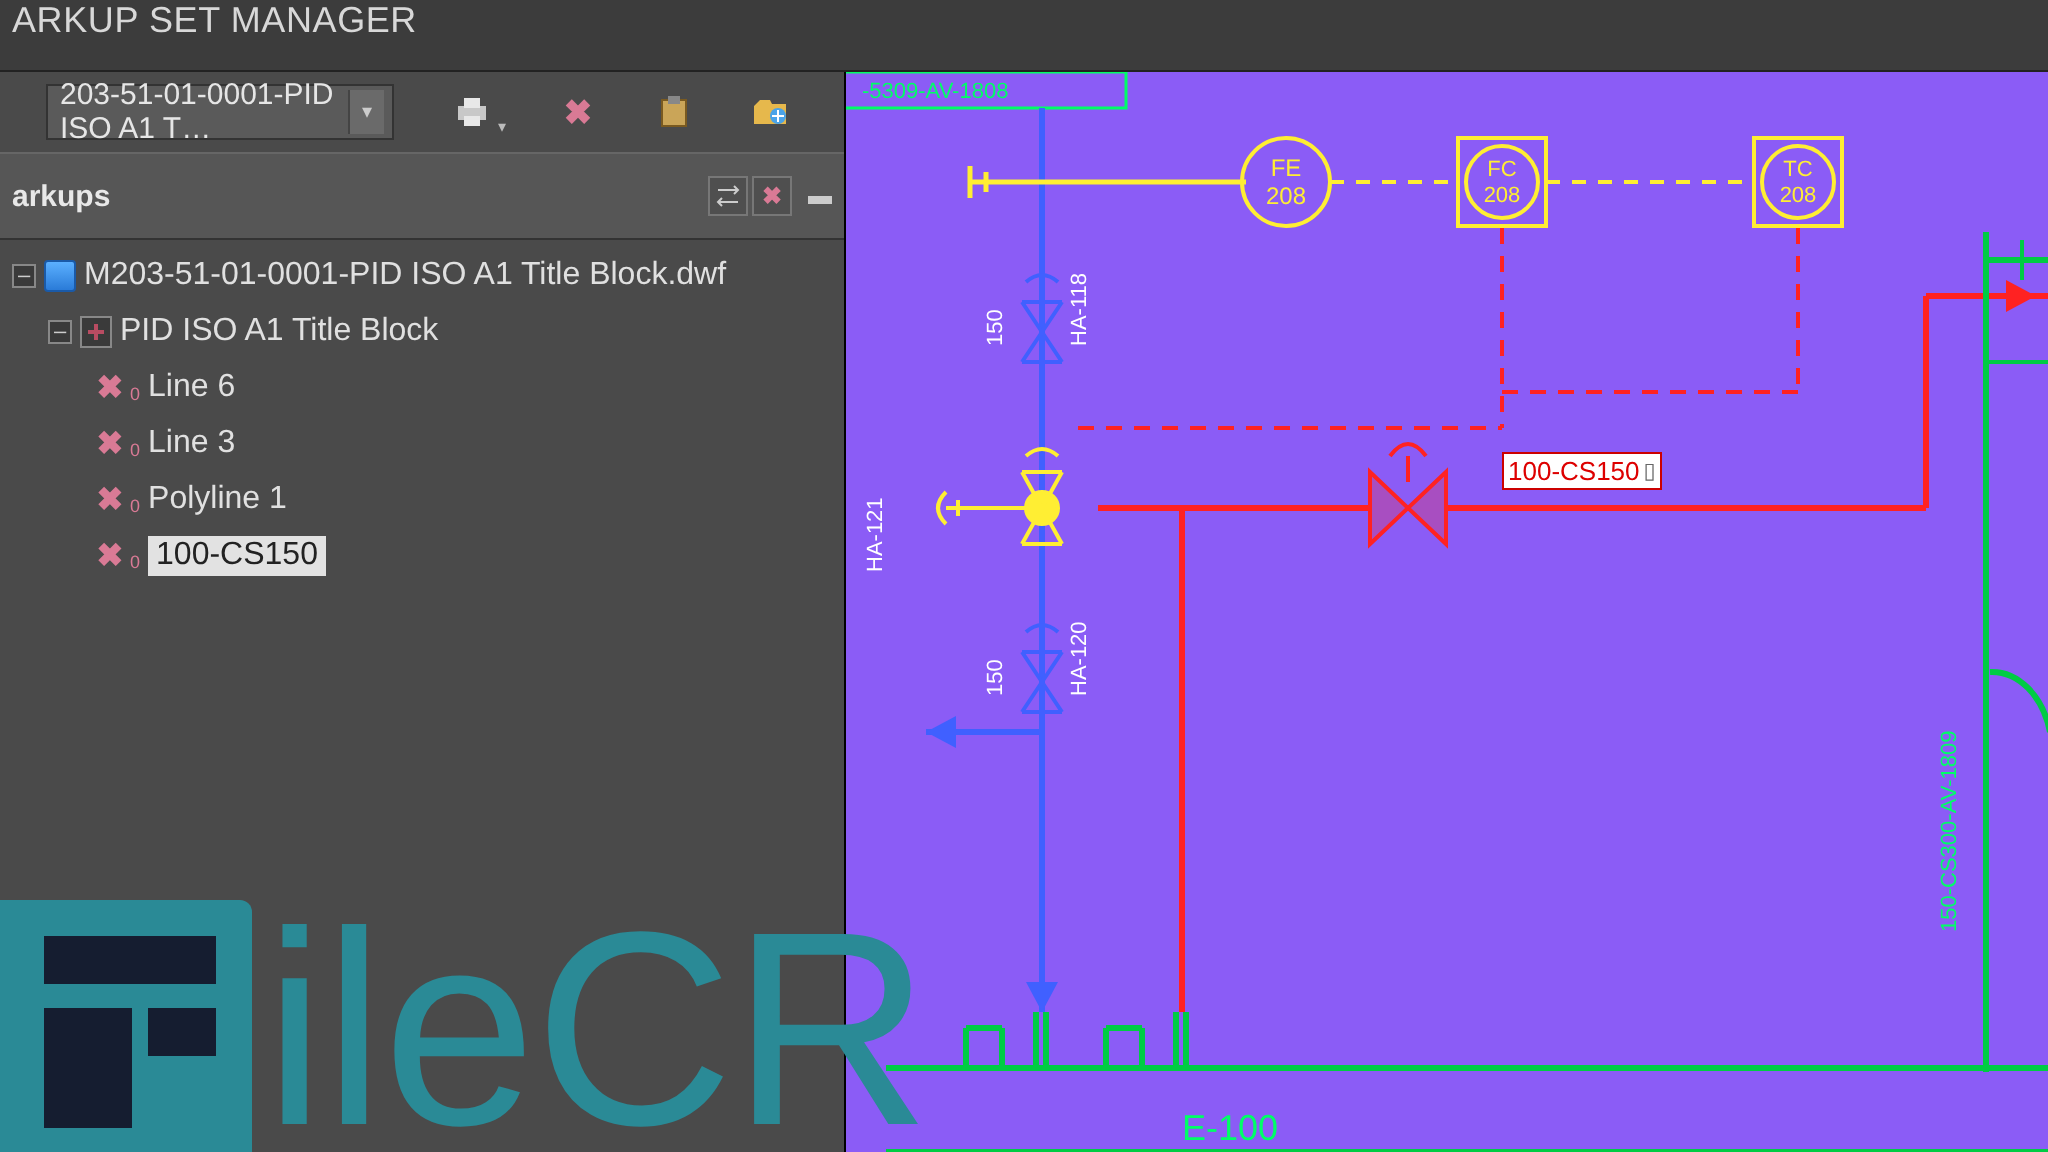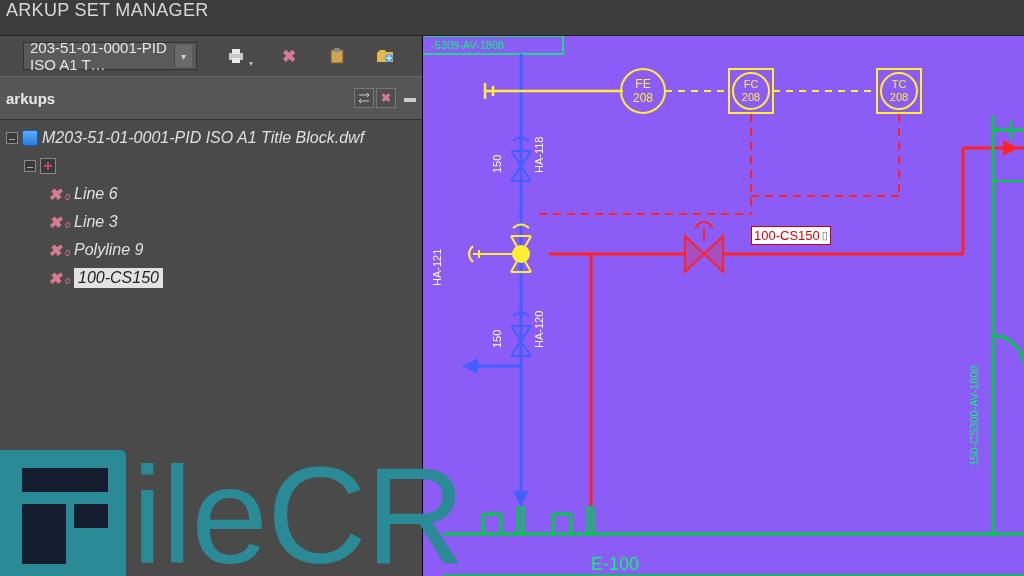--- a/index.html
+++ b/index.html
@@ -100,21 +100,20 @@
   }
   .tree {
     padding: 4px 2px;
     font-size: 16px;
   }
   .tree .row {
     display: flex; align-items: center;
     height: 28px;
     padding-left: 4px;
     gap: 4px;
-    font-style: italic;
   }
   .tree .lvl1 { padding-left: 22px; }
   .tree .lvl2 { padding-left: 44px; }
   .expander {
     width: 12px; height: 12px;
     display: inline-flex; align-items: center; justify-content: center;
   }
   .expander::before {
     content: '';
     width: 10px; height: 10px;
@@ -287,35 +286,36 @@
 
     <div class="tree">
       <div class="row">
         <span class="expander"></span>
         <span class="file-icon"></span>
         <span>M203-51-01-0001-PID ISO A1 Title Block.dwf</span>
       </div>
       <div class="row lvl1">
         <span class="expander"></span>
         <span class="sheet-icon"></span>
+        <span>PID ISO A1 Title Block</span>
       </div>
       <div class="row lvl2">
         <span class="mark-icon">✖</span>
           <span class="mark-sub">0</span>
         <span>Line 6</span>
       </div>
       <div class="row lvl2">
         <span class="mark-icon">✖</span>
           <span class="mark-sub">0</span>
         <span>Line 3</span>
       </div>
       <div class="row lvl2">
         <span class="mark-icon">✖</span>
           <span class="mark-sub">0</span>
-        <span>Polyline 9</span>
+        <span>Polyline 1</span>
       </div>
       <div class="row lvl2">
         <span class="mark-icon">✖</span>
           <span class="mark-sub">0</span>
         <span class="selected">100-CS150</span>
       </div>
     </div>
   </div>
 
   <div class="canvas">

